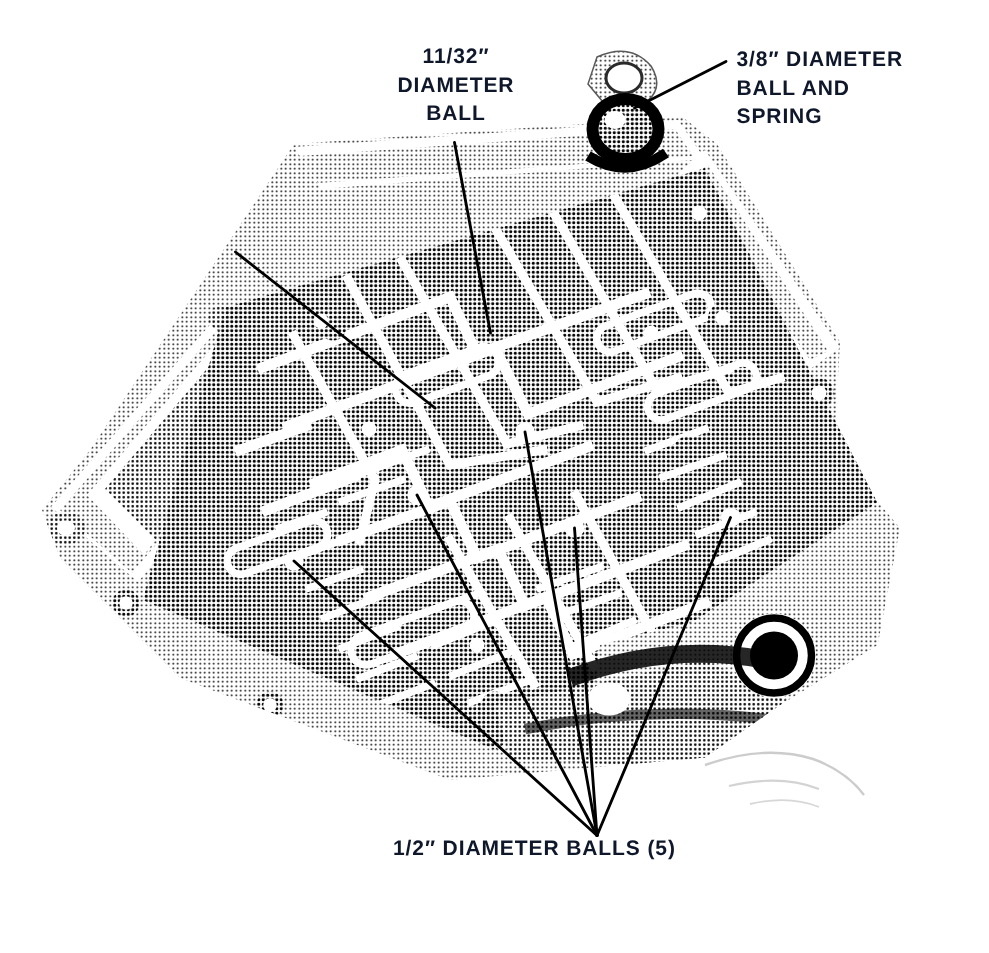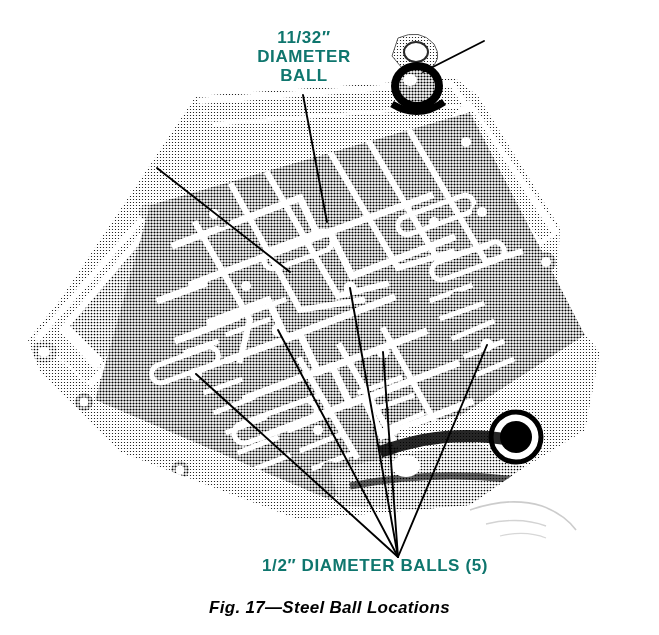--- a/index.html
+++ b/index.html
@@ -8,24 +8,24 @@
     font-family:"Liberation Sans", sans-serif;
     color:#000;
   }
   #stage{position:absolute;inset:0;width:659px;height:635px;background:#fff;}
 
   
   .callout{
     position:absolute;
     font-family:"Liberation Sans", sans-serif;
     font-weight:700;
-    font-size:17px;
+    font-size:14px;
     line-height:19px;
     letter-spacing:0.6px;
-    color:#0f766e;
+    color:#0f172a;
     white-space:pre;
   }
   .callout.center{text-align:center;}
   .callout.left{text-align:left;}
 
   #label-small-orfice{left:18px;top:70px;width:250px;}
   #label-1132{left:246px;top:28px;width:116px;}
   #label-38{left:491px;top:30px;width:160px;}
   #label-quarter{left:262px;top:556px;width:260px;text-align:left;}
   #label-photocode{left:542px;top:556px;width:110px;text-align:left;}
@@ -253,19 +253,21 @@
         <line class="lead" x1="398" y1="557" x2="487" y2="345"></line>
       </g>
     </svg>
   </div>
 
 
   <div class="callout center" id="label-1132">11/32″
 DIAMETER
 BALL</div>
 
+  <div class="callout left" id="label-38">3/8″ DIAMETER
+BALL AND
+SPRING</div>
 
   <div class="callout left" id="label-quarter">1/2″ DIAMETER BALLS (5)</div>
 
 
-  <div id="fig-caption">Fig. 17—Steel Ball Locations</div>
 
 </div>
 
 </body></html>

